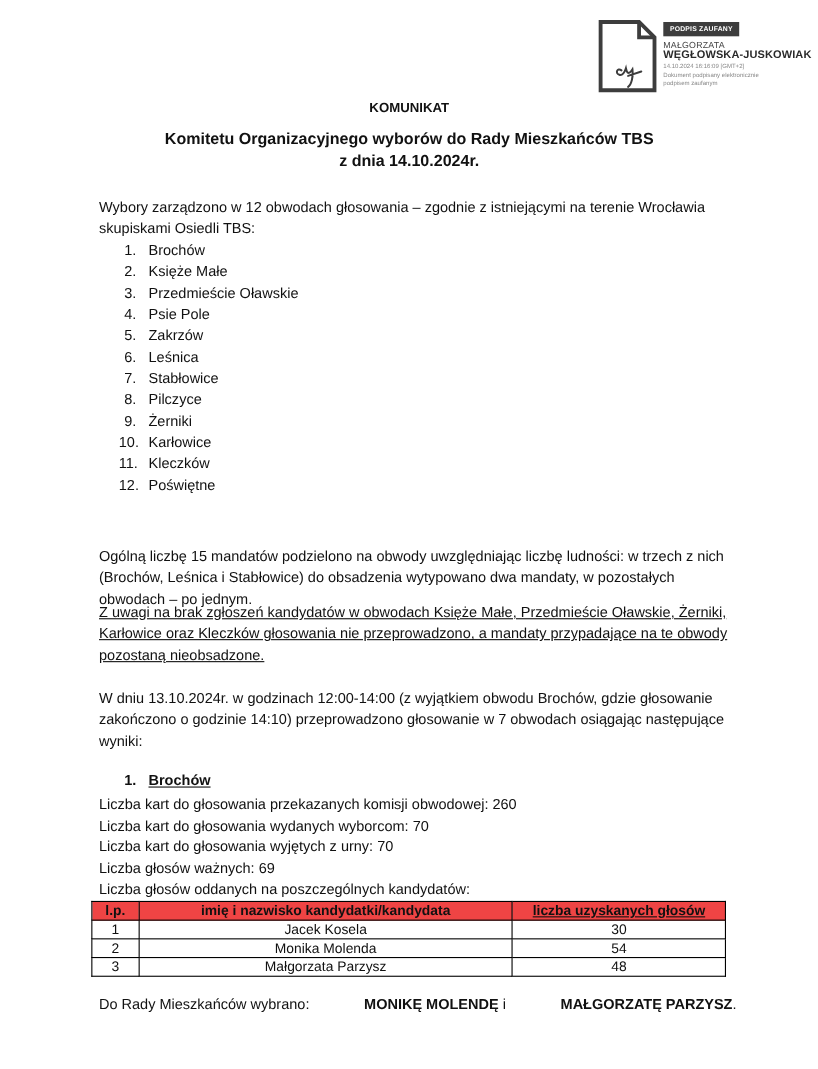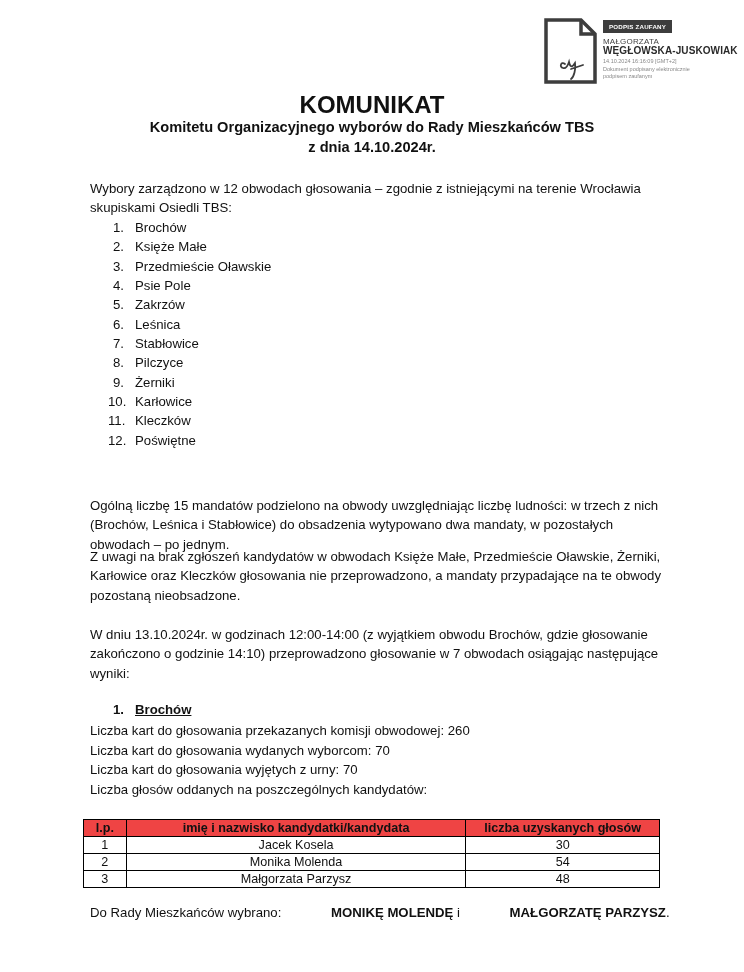--- a/index.html
+++ b/index.html
@@ -16,21 +16,21 @@
       background: #3d3d3d; color: #ffffff; font-size: 6.2px; line-height: 13px;
       letter-spacing: 0.2px; font-weight: bold;
     }
     .stamp-first { position: absolute; left: 60px; top: 20px; font-size: 8px; color: #444; letter-spacing: 0.2px; }
     .stamp-last { position: absolute; left: 60px; top: 28px; font-size: 10px; font-weight: bold; color: #2a2a2a; letter-spacing: 0.1px; }
     .stamp-date { position: absolute; left: 60px; top: 41px; font-size: 5.5px; color: #888; }
     .stamp-note { position: absolute; left: 60px; top: 49px; font-size: 5.5px; color: #888; line-height: 6.5px; width: 90px; }
 
     
     .title { position: absolute; left: 0; width: 744px; text-align: center; font-weight: bold; }
-    .title-main { top: 91px; font-size: 24px; }
+    .title-main { top: 91px; font-size: 12px; }
     .title-sub { top: 119px; font-size: 14.6px; }
     .title-date { top: 139px; font-size: 14.6px; }
 
     .para { position: absolute; left: 90px; width: 580px; line-height: 19.4px; font-size: 13.2px; }
     .list { position: absolute; left: 90px; top: 218px; margin: 0; padding: 0; list-style: none; }
     .list li { height: 19.35px; line-height: 19.35px; position: relative; }
     .list .num { position: absolute; left: 23px; }
     .list .num.wide { left: 18px; }
     .list .txt { position: absolute; left: 45px; white-space: nowrap; }
 
@@ -40,21 +40,21 @@
     .stats { position: absolute; left: 90px; top: 721px; line-height: 19.6px; }
 
     table.results {
       position: absolute; left: 83px; top: 819px; width: 577px;
       border-collapse: collapse; font-size: 12.6px;
     }
     table.results th, table.results td {
       border: 1px solid #000; text-align: center; height: 16px; padding: 0; line-height: 16px;
     }
     table.results th { background: #ef4444; font-weight: bold; }
-    .c1 { width: 42px; } .c2 { width: 341px; } .c3 { width: 194px; }
+    .c1 { width: 42px; } .c2 { width: 341px; } .c3 { width: 194px; text-decoration: underline; }
 
     .conclusion { position: absolute; left: 90px; top: 905px; }
     .conclusion b { font-weight: bold; margin-left: 46px; }
   </style>
 </head>
 <body>
 
 <div class="stamp">
   <svg class="stamp-doc" viewBox="0 0 55 68">
     <path d="M3 3 L38 3 L52 17 L52 65 L3 65 Z" fill="none" stroke="#3d3d3d" stroke-width="3.5" stroke-linejoin="miter"></path>
@@ -119,31 +119,32 @@
       <span class="num wide">11.</span>
       <span class="txt">Kleczków</span>
     </li>
   <li>
       <span class="num wide">12.</span>
       <span class="txt">Poświętne</span>
     </li>
 </ul>
 
 <div class="para" style="top:496px;">Ogólną liczbę 15 mandatów podzielono na obwody uwzględniając liczbę ludności: w trzech z nich (Brochów, Leśnica i Stabłowice) do obsadzenia wytypowano dwa mandaty, w pozostałych obwodach – po jednym.</div>
-<div class="para" style="top:547px;">Z uwagi na brak zgłoszeń kandydatów w obwodach Księże Małe, Przedmieście Oławskie, Żerniki, Karłowice oraz Kleczków głosowania nie przeprowadzono, a mandaty przypadające na te obwody pozostaną nieobsadzone.</div>
+<div class="para" style="top:547px;text-decoration:underline;">Z uwagi na brak zgłoszeń kandydatów w obwodach Księże Małe, Przedmieście Oławskie, Żerniki, Karłowice oraz Kleczków głosowania nie przeprowadzono, a mandaty przypadające na te obwody pozostaną nieobsadzone.</div>
 <div class="para" style="top:625px;">W dniu 13.10.2024r. w godzinach 12:00-14:00 (z wyjątkiem obwodu Brochów, gdzie głosowanie zakończono o godzinie 14:10) przeprowadzono głosowanie w 7 obwodach osiągając następujące wyniki:</div>
 
 <div class="section-head">
   <span>1.</span><span class="txt">Brochów</span>
 </div>
 
 <div class="stats">
   <div>Liczba kart do głosowania przekazanych komisji obwodowej: 260</div>
   <div>Liczba kart do głosowania wydanych wyborcom: 70</div>
   <div>Liczba kart do głosowania wyjętych z urny: 70</div>
+  <div>Liczba głosów ważnych: 69</div>
   <div>Liczba głosów oddanych na poszczególnych kandydatów:</div>
 </div>
 
 <table class="results">
   <thead>
     <tr>
       <th class="c1">l.p.</th>
       <th class="c2">imię i nazwisko kandydatki/kandydata</th>
       <th class="c3">liczba uzyskanych głosów</th>
     </tr>

